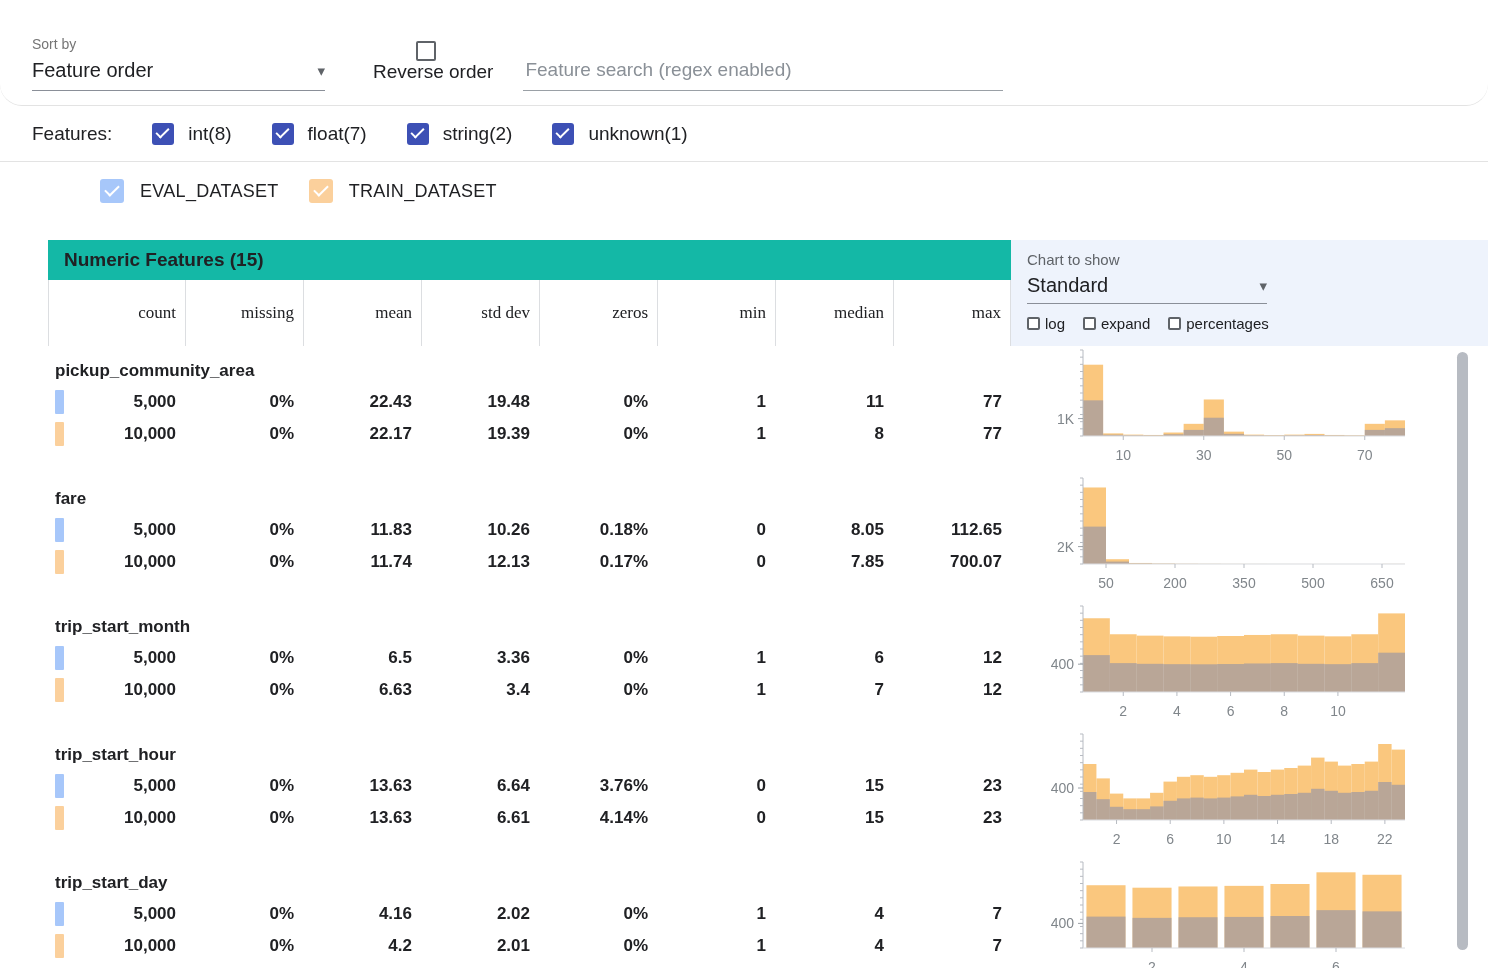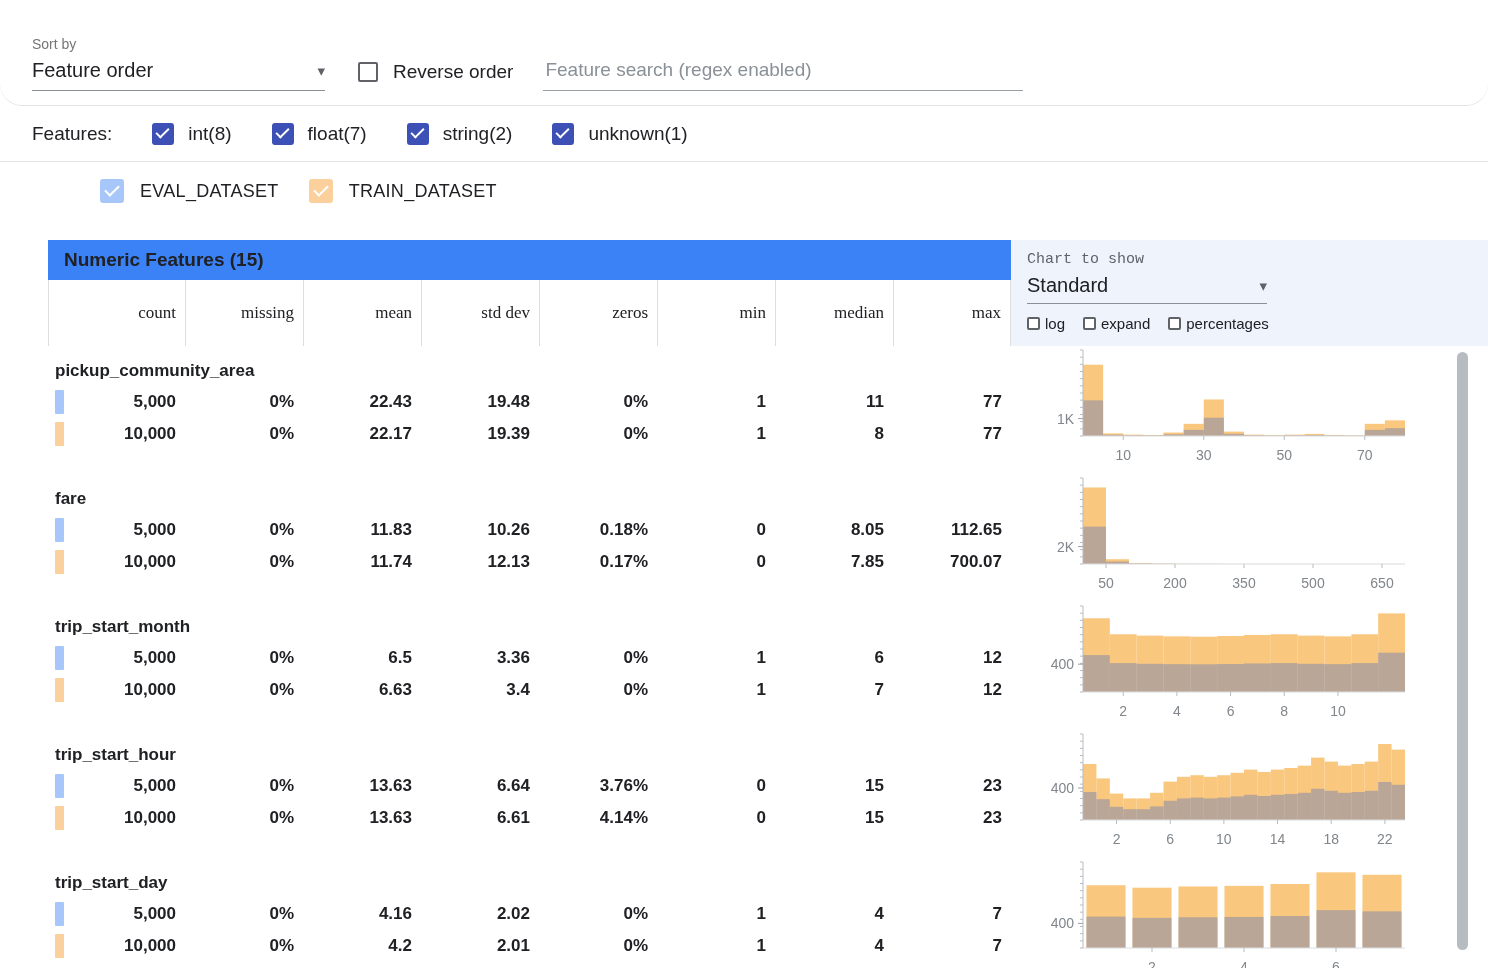--- a/index.html
+++ b/index.html
@@ -18,21 +18,21 @@
     border-radius:22px;
   }
   .sort-group { display:flex; flex-direction:column; width:293px; flex:none; }
   .sort-label { font-size:14px; color:#757575; margin-bottom:7px; }
   .select {
     display:flex; align-items:center; justify-content:space-between;
     border-bottom:1px solid #8a8f98; padding-bottom:8px;
     font-size:20px; color:#202124; cursor:pointer;
   }
   .arrow { color:#5f6368; font-size:15px; line-height:1; }
-  .reverse-group { display:flex; align-items:center; margin-left:33px; padding-bottom:8px; cursor:pointer; }
+  .reverse-group { display:flex; align-items:center; margin-left:33px; padding-bottom:8px; cursor:pointer;flex-direction:column; }
   .cb-outline { width:20px; height:20px; border:2px solid #5f6368; border-radius:2px; background:#fff; flex:none; }
   .reverse-label { font-size:19px; margin-left:15px; }
   .search-wrap { margin-left:30px; flex:none; }
   .search-input {
     width:480px; border:none; border-bottom:1px solid #9aa0a6; outline:none;
     font-family:"Liberation Sans", sans-serif; font-size:19px; color:#202124;
     padding:0 0 9px 2px; background:transparent;
   }
   .search-input::placeholder { color:#8a9097; opacity:1; }
 
@@ -55,21 +55,21 @@
 
   
   .legend-bar { display:flex; align-items:center; padding:17px 0 37px 100px; }
   .legend-item { display:flex; align-items:center; margin-right:30px; cursor:pointer; }
   .legend-label { font-size:18px; margin-left:16px; letter-spacing:.3px; }
 
   
   .panel { display:flex; padding-left:48px; position:relative; }
   .left { width:963px; flex:none; }
   .table-title {
-    background:#3b82f6; height:40px; display:flex; align-items:center;
+    background:#14b8a6; height:40px; display:flex; align-items:center;
     padding-left:16px; font-size:19px; font-weight:bold;
   }
   .col-headers { display:grid; grid-template-columns:137px repeat(7,118px); height:66px; }
   .hcell {
     display:flex; align-items:center; justify-content:flex-end;
     padding-right:9px; font-size:17px; color:#202124;
     border-left:1px solid #dcdee1;
     font-family:Liberation Serif, serif;
   }
   .hcell:last-child { border-right:1px solid #dcdee1; }
@@ -83,21 +83,21 @@
   .scell {
     display:flex; align-items:center; justify-content:flex-end;
     padding-right:9px; font-size:17px; font-weight:bold;
   }
   .scell.first { position:relative; }
   .chip { position:absolute; left:7px; top:4px; width:9px; height:24px; border-radius:1px; }
 
   
   .right { flex:1; position:relative; }
   .chart-controls { height:106px; background:#eef3fc; padding:11px 0 0 16px; }
-  .chart-show-label { font-size:15px; color:#5f6368;font-family:Liberation Mono, monospace; }
+  .chart-show-label { font-size:15px; color:#5f6368; }
   .select-small { width:240px; margin-top:6px; padding-bottom:6px; }
   .chart-opts { display:flex; align-items:center; margin-top:11px; }
   .opt { display:flex; align-items:center; margin-right:18px; cursor:pointer; }
   .cb-small { width:13px; height:13px; border:2px solid #5f6368; border-radius:2px; background:#fff; flex:none; }
   .opt-label { font-size:15px; margin-left:5px; }
   .chart-block { height:128px; padding-left:14px; }
 
   .scrollbar-thumb {
     position:absolute; right:20px; top:112px; width:11px; height:598px;
     background:#b7bbc2; border-radius:6px; cursor:pointer;

